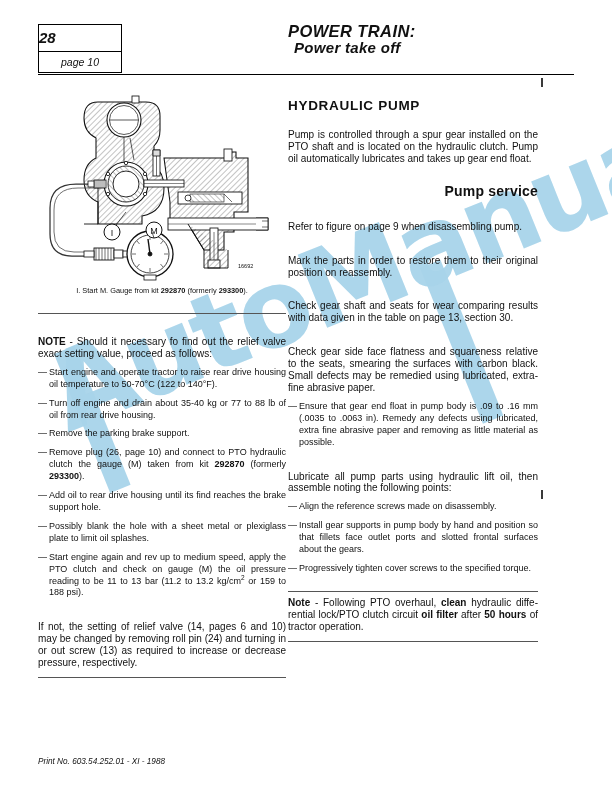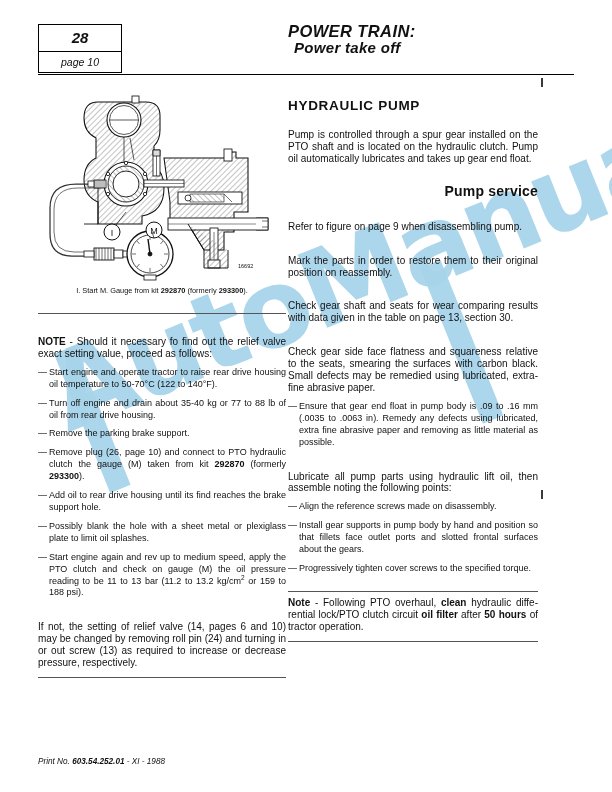--- a/index.html
+++ b/index.html
@@ -49,21 +49,21 @@
 
   .hdr-box {
     position: absolute;
     left: 38px; top: 24px;
     width: 84px;
     border: 1.6px solid #000;
     box-sizing: border-box;
   }
   .hdr-box .num {
     height: 26px; line-height: 26px;
-    text-align: center;
+    text-align: left;
     font-style: italic; font-weight: 700;
     font-size: 15px;
     border-bottom: 1.4px solid #000;
   }
   .hdr-box .pg {
     height: 20px; line-height: 20px;
     text-align: center;
     font-style: italic; font-weight: 400;
     font-size: 10.5px;
   }
@@ -155,21 +155,21 @@
   .note-block { margin-top: 16px; }
   .note-block .rule-thin + .p { margin-top: 5px; }
 
   
   #footer {
     position: absolute;
     left: 38px; top: 757px;
     font-size: 8.2px;
     font-style: italic;
   }
-  #footer b { font-weight: 700; font-style: italic; text-align: center; }
+  #footer b { font-weight: 400; font-style: italic; text-align: center; }
 </style>
 </head>
 <body>
 
 <div id="watermark">
   <div class="wm-bar" style="left:24px; top:54px; width:22px; height:150px; transform:rotate(-22deg); transform-origin:left top;"></div>
   <div class="wm-bar" style="left:390px; top:-32px; width:22px; height:168px; transform:rotate(-22deg); transform-origin:left top;"></div>
   <div class="wm-text">AutoManual</div>
 </div>
 

